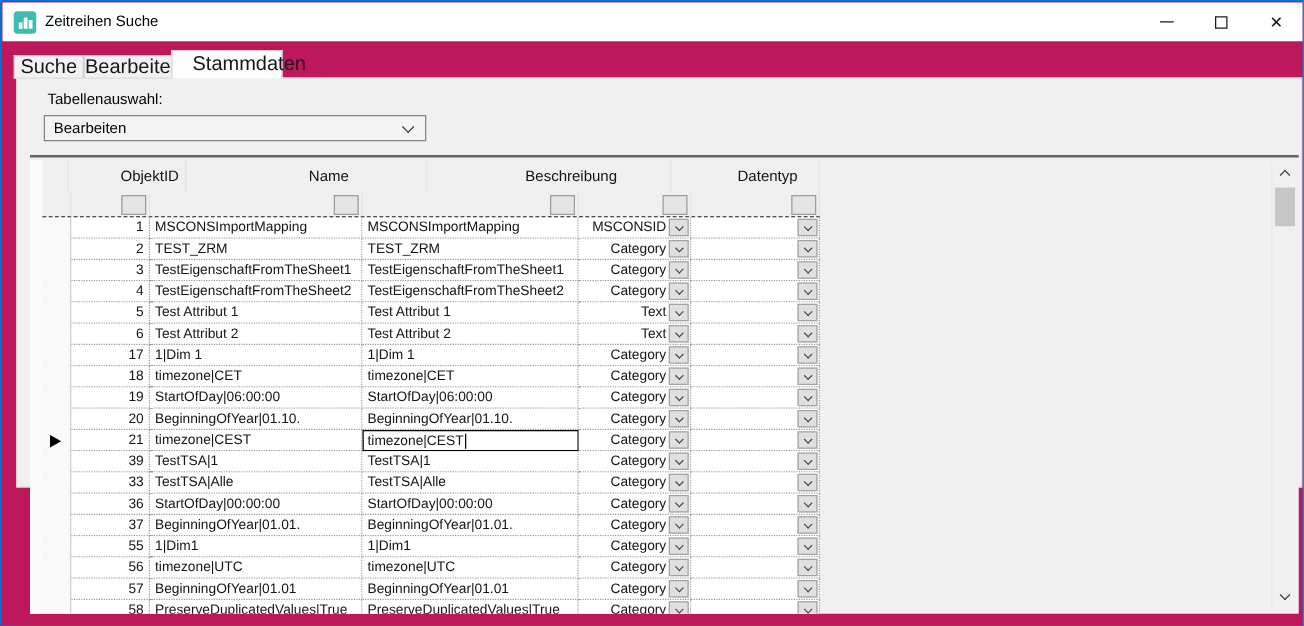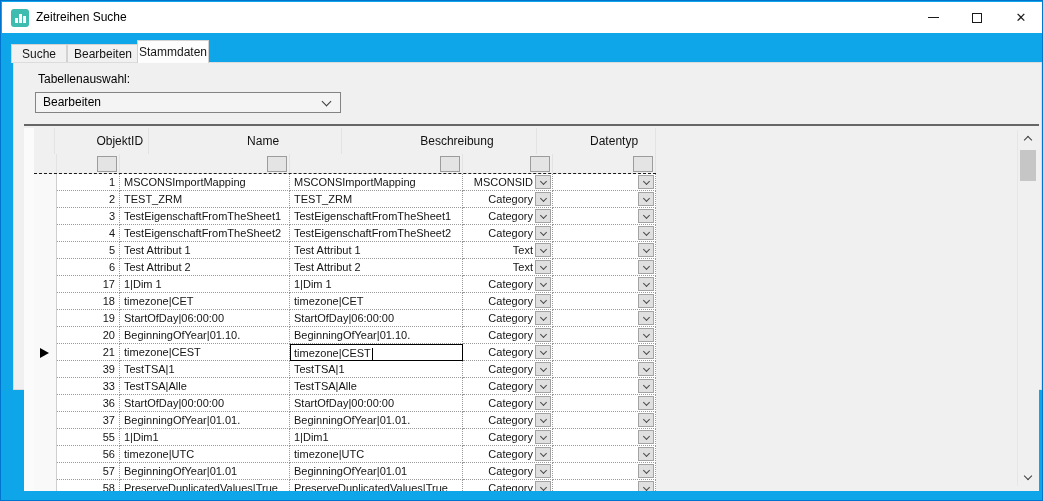--- a/index.html
+++ b/index.html
@@ -1,45 +1,45 @@
 <!DOCTYPE html>
 <html><head>
 <meta charset="utf-8">
 <style>
   * { margin:0; padding:0; box-sizing:border-box; }
   html,body { width:1043px; height:501px; background:#c0c0c0; }
   body { font-family:"Liberation Sans", sans-serif; }
 
   .window { position:relative; width:1043px; height:501px; border:1px solid #0074cc;
-            background:#0ea5e9; overflow:hidden; }
+            background:#be185d; overflow:hidden; }
 
   
   .titlebar { position:absolute; left:1px; top:1px; width:1041px; height:31px; background:#ffffff; }
   .app-icon { position:absolute; left:9px; top:7px; width:18px; height:18px; border-radius:3px;
               background:#3fbcb0; }
   .app-icon .bar { position:absolute; bottom:4px; width:3px; background:#ffffff; }
   .app-icon .b1 { left:4px;  height:5px; }
   .app-icon .b2 { left:8px;  height:9px; }
   .app-icon .b3 { left:12px; height:7px; }
   .win-title { position:absolute; left:34px; top:0; height:31px; line-height:31px;
                font-size:12px; color:#000; }
   .win-btns { position:absolute; right:0; top:0; height:31px; display:flex; }
   .win-btn { width:44px; height:31px; display:flex; align-items:center; justify-content:center; }
   .glyph-min { width:11px; height:1px; background:#1a1a1a; }
   .glyph-max { width:10px; height:10px; border:1px solid #1a1a1a; }
   .glyph-close { font-size:13px; color:#1a1a1a; line-height:1; }
 
   
-  .tab { position:absolute; font-size:12px; color:#161616; text-align:center;
+  .tab { position:absolute; font-size:16px; color:#161616; text-align:center;
          background:#f1f1f1; border:1px solid #d2d2d2; border-bottom:none; }
   .tab-inactive { top:43px; height:19px; line-height:18px; }
   .tab-active { top:39px; height:23px; line-height:22px; background:#fdfdfd; z-index:3; }
   #tab-suche { left:10px; width:56px; }
   #tab-bearbeiten { left:66px; width:72px; }
-  #tab-stammdaten { left:136px; width:72px; }
+  #tab-stammdaten { left:136px; width:89px;padding-left:16px; }
 
   
   .tabpage { position:absolute; left:12px; top:61px; width:1029px; height:328px;
              background:#f0f0f0; border:1px solid #dcdcdc; z-index:2; }
   .tbl-label { position:absolute; left:24px; top:9px; font-size:12px; color:#000; }
   .combo { position:absolute; left:21px; top:29px; width:306px; height:21px;
            background:#f4f4f4; border:1px solid #838383; font-size:12px; color:#000;
            line-height:19px; padding-left:7px; }
   .combo .chev, .cellcombo .chev, .scrollbtn .chev {
            display:block; width:7px; height:7px; border-right:1px solid #3a3a3a;

